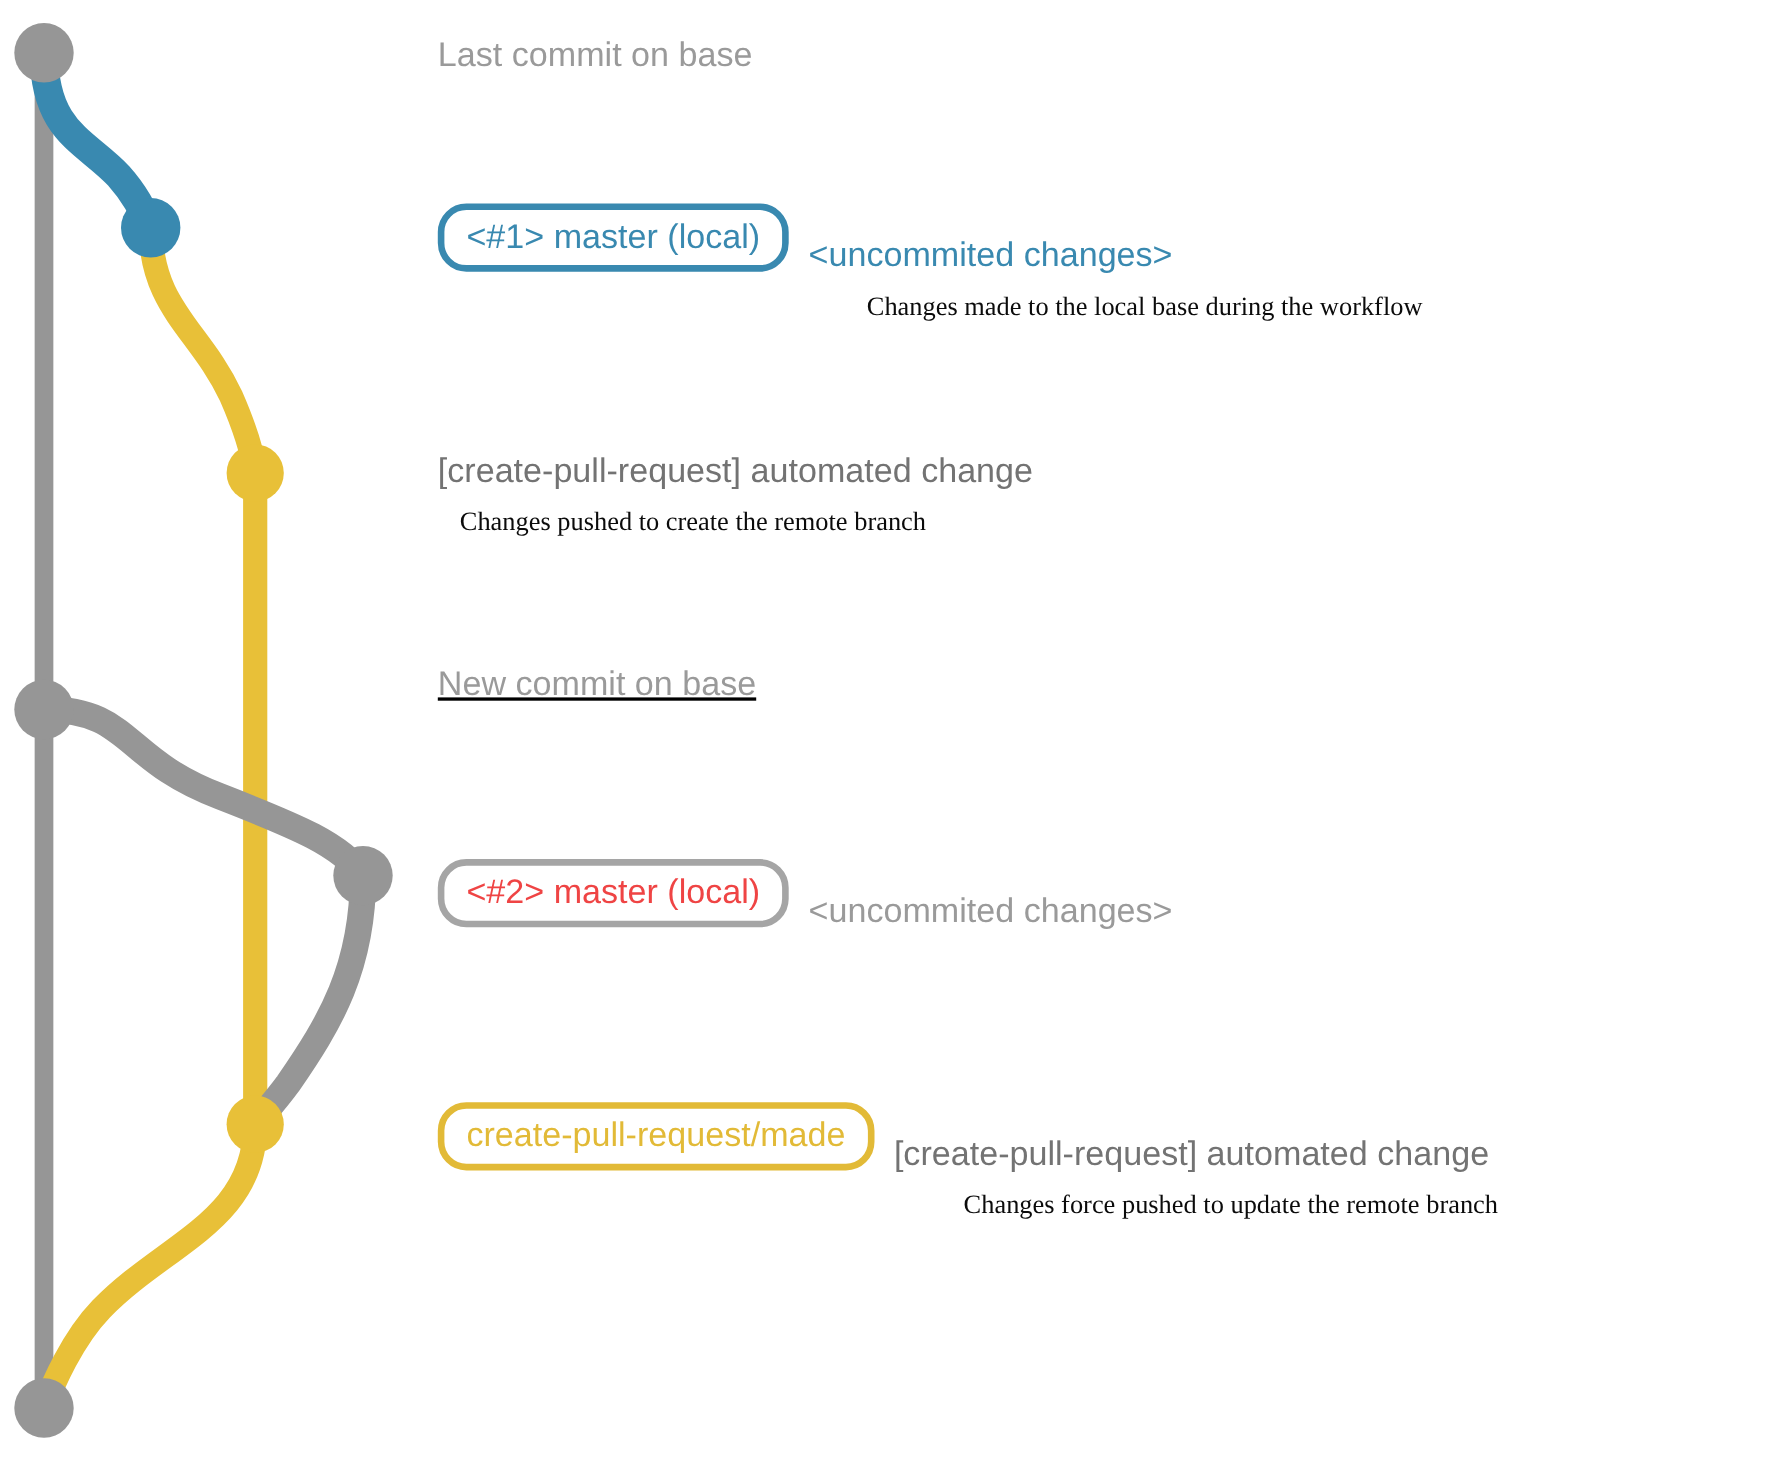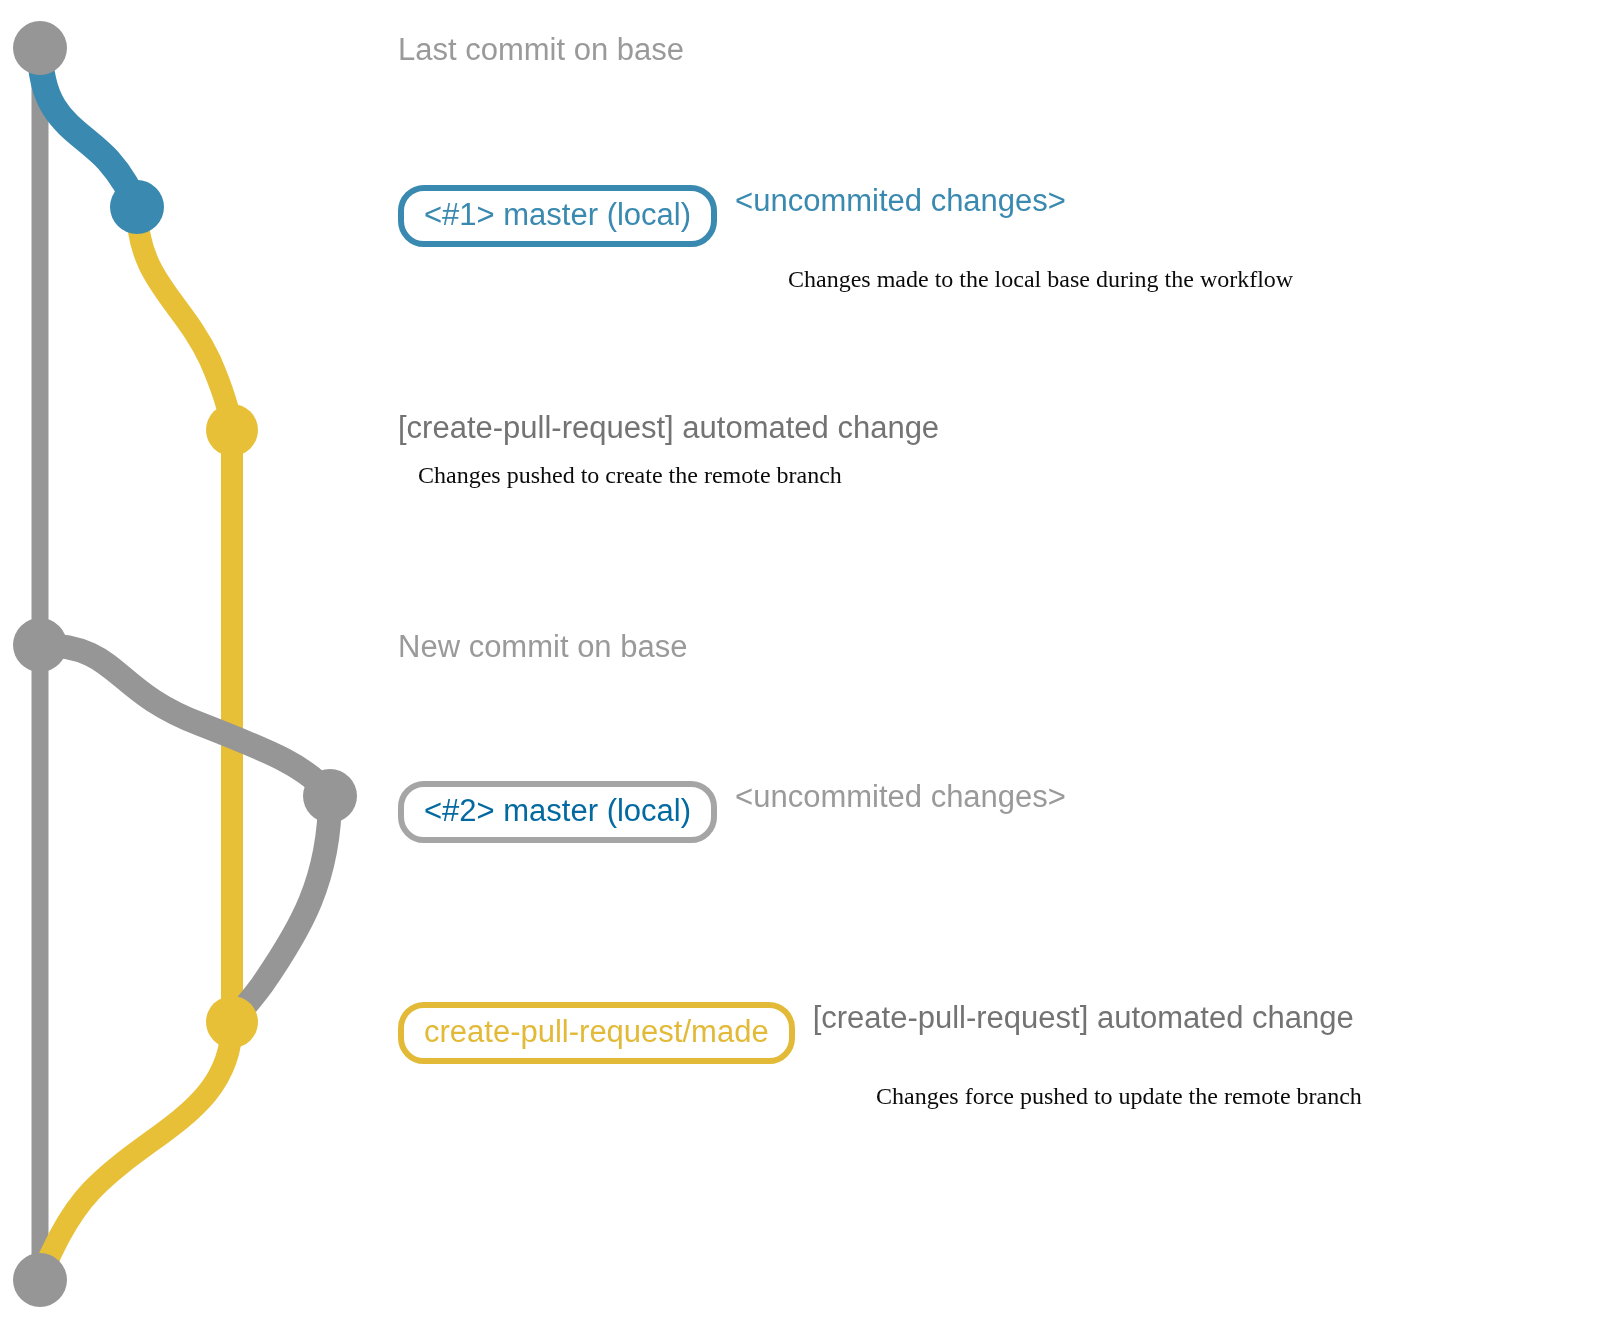--- a/index.html
+++ b/index.html
@@ -31,38 +31,38 @@
 
   
   .annotation {
     position: absolute;
     display: flex;
     flex-direction: column;
     align-items: flex-start;
   }
   .ann-row {
     display: flex;
-    align-items: flex-start;
+    align-items: flex-end;
     white-space: nowrap;
   }
 
   .badge {
     display: inline-block;
     border: 6px solid #3b82f6;
     border-radius: 26px;
     padding: 8px 20px 11px 20px;
     font-size: 31px;
     line-height: 1;
     color: #8f8f8f;
     background: transparent;
     white-space: nowrap;
   }
   .badge.blue  { border-color: #3989b0; color: #3989b0; }
   .badge.yellow{ border-color: #e2ba37; color: #e2ba37; }
-  .badge.gray  { border-color: #a5a5a5; color: #0369a1; }
+  .badge.gray  { border-color: #a5a5a5; color: #ef4444; }
 
   .commit-title {
     font-size: 31px;
     line-height: 1;
     white-space: nowrap;
   }
   .commit-title.blue   { color: #3989b0; }
   .commit-title.yellow { color: #737373; }
   .commit-title.gray   { color: #9a9a9a; }
 
@@ -123,21 +123,21 @@
     <div class="note" style="margin-left:390px;">Changes made to the local base during the workflow</div>
   </div>
 
   <div class="annotation" style="left:398px; top:412px;">
     <div class="ann-row">
       <span class="commit-title yellow">[create-pull-request] automated change</span>
     </div>
     <div class="note" style="margin-left:20px;">Changes pushed to create the remote branch</div>
   </div>
 
-  <div class="annotation" style="left:398px; top:631px;">
+  <div class="annotation" style="left:398px; top:606px;text-decoration:underline;">
     <div class="ann-row">
       <span class="commit-title gray">New commit on base</span>
     </div>
   </div>
 
   <div class="annotation" style="left:398px; top:781px;">
     <div class="ann-row">
       <span class="badge gray">&lt;#2&gt; master (local)</span>
       <span class="commit-title gray">&lt;uncommited changes&gt;</span>
     </div>

